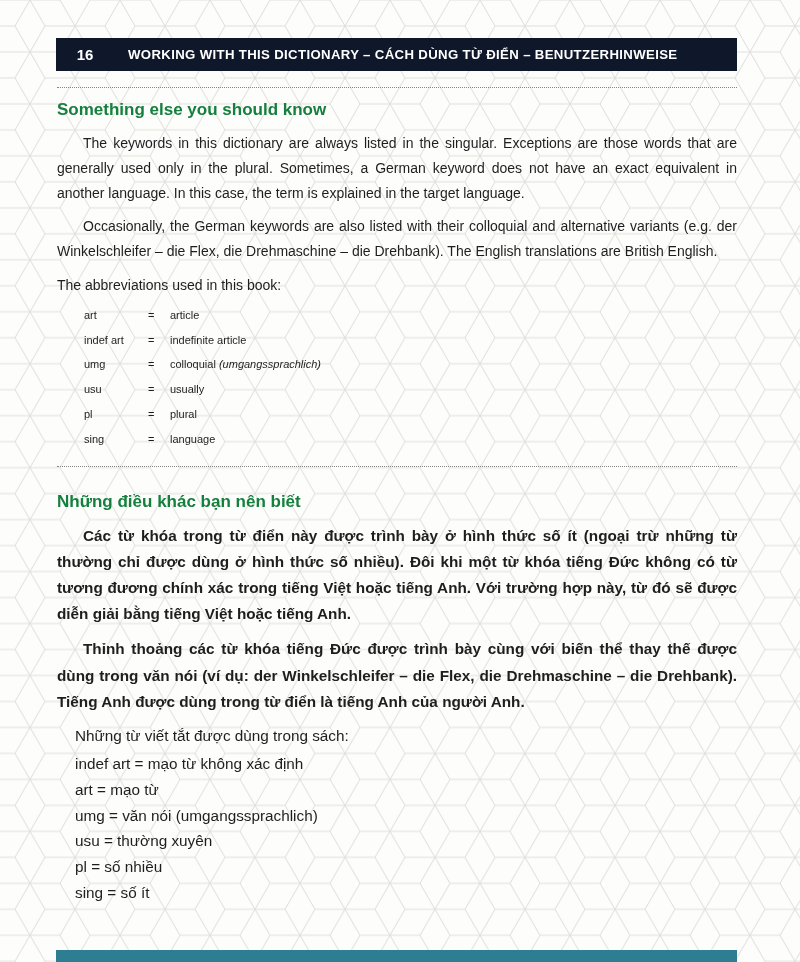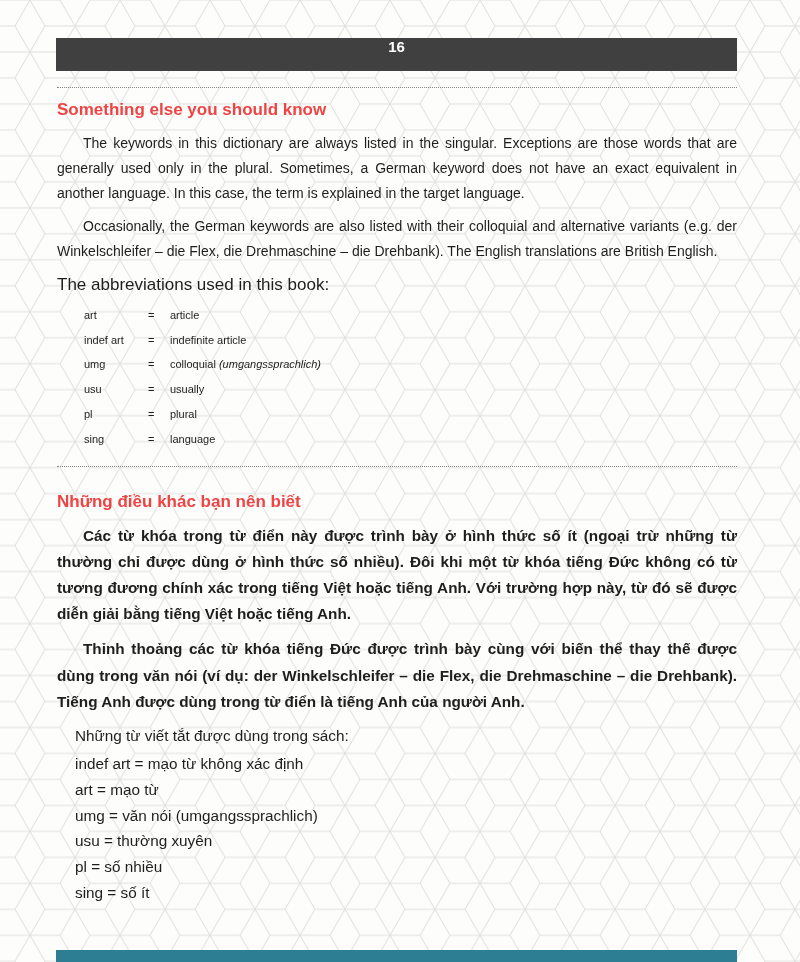--- a/index.html
+++ b/index.html
@@ -7,46 +7,46 @@
     width: 800px; height: 962px;
     position: relative; overflow: hidden;
     background: #fdfdfc;
     font-family: "Liberation Sans", "DejaVu Sans", sans-serif;
     color: #1e1e1e;
   }
   .bg-pattern { position: absolute; left: 0; top: 0; z-index: 0; }
 
   .topbar {
     position: absolute; left: 56px; top: 38px; width: 681px; height: 33px;
-    background: #404040; display: flex; align-items: center; z-index: 2; flex-direction: column;
+    background: #0f172a; display: flex; align-items: center; z-index: 2;
   }
   .page-num {
     width: 58px; text-align: center; color: #ffffff;
     font-weight: bold; font-size: 15px;
   }
   .topbar-title {
     color: #ffffff; font-weight: bold; font-size: 13.2px;
     letter-spacing: 0.35px; margin-left: 14px; white-space: nowrap;
   }
 
   .content { position: absolute; left: 57px; top: 71px; width: 680px; z-index: 1; }
 
   .dotted { border: none; border-top: 1px dotted #858585; height: 0; margin: 0; }
   .d1 { margin-top: 16px; }
   .d2 { margin-top: 14px; }
 
-  h2 { font-size: 17px; font-weight: bold; color: #ef4444; margin: 12px 0 0 0; }
+  h2 { font-size: 17px; font-weight: bold; color: #15803d; margin: 12px 0 0 0; }
   .vn h2 { margin-top: 25px; }
 
   .en-p {
     font-size: 14px; line-height: 24.8px; text-align: justify;
     text-indent: 26px; margin: 11px 0 0 0;
   }
   .en-p2 { margin-top: 9px; }
-  .en-intro { font-size: 17px; line-height: 24.8px; margin: 9px 0 0 0; }
+  .en-intro { font-size: 14px; line-height: 24.8px; margin: 9px 0 0 0; }
 
   .abbr-grid {
     display: grid; grid-template-columns: 64px 22px auto;
     margin: 5px 0 0 27px; font-size: 11px; line-height: 24.8px;
   }
   .abbr-grid .it { font-style: italic; }
 
   .vn-p {
     font-size: 15.3px; line-height: 26.2px; text-align: justify;
     text-indent: 26px; margin: 11px 0 0 0; font-weight: bold;
@@ -73,20 +73,21 @@
                  M45 25.98 L30 0 M45 25.98 H75 M45 25.98 L30 51.96
                  M0 0 H30 M90 0 L75 25.98 M0 51.96 H30 M90 51.96 L75 25.98" fill="none" stroke="#e0e0dc" stroke-width="1"></path>
       </pattern>
     </defs>
     <rect width="800" height="962" fill="#fdfdfc"></rect>
     <rect width="800" height="962" fill="url(#hexcube)"></rect>
   </svg>
 
   <header class="topbar">
     <span class="page-num">16</span>
+    <span class="topbar-title">WORKING WITH THIS DICTIONARY – CÁCH DÙNG TỪ ĐIỂN – BENUTZERHINWEISE</span>
   </header>
 
   <main class="content">
 
     <hr class="dotted d1">
 
     <section class="en">
       <h2>Something else you should know</h2>
       <p class="en-p">The keywords in this dictionary are always listed in the singular. Exceptions are those words that are generally used only in the plural. Sometimes, a German keyword does not have an exact equivalent in another language. In this case, the term is explained in the target language.</p>
       <p class="en-p en-p2">Occasionally, the German keywords are also listed with their colloquial and alternative variants (e.g. der Winkelschleifer – die Flex, die Drehmaschine – die Drehbank). The English translations are British English.</p>

